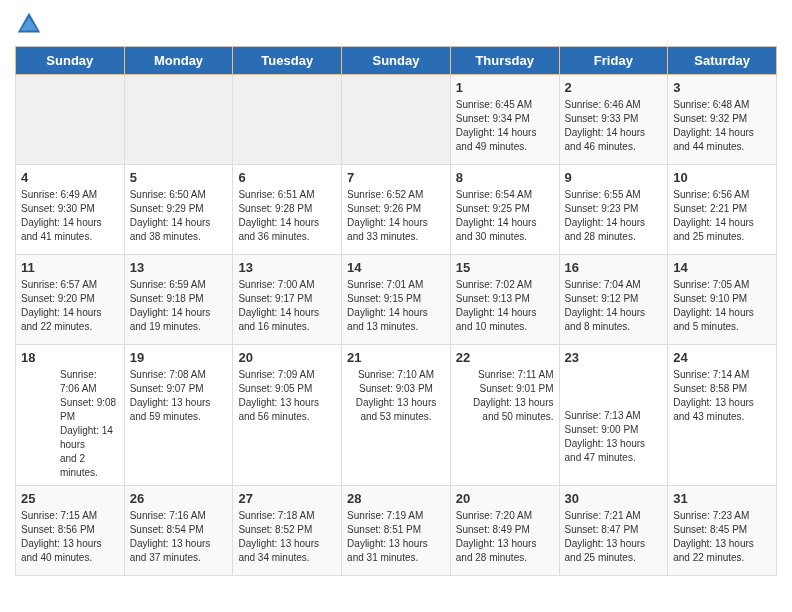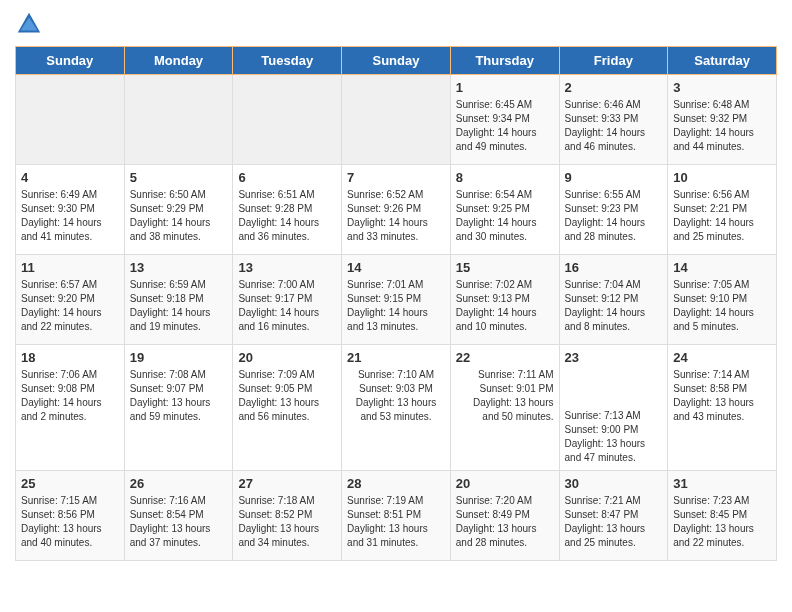--- a/index.html
+++ b/index.html
@@ -249,21 +249,21 @@
           <span class="day-num">14</span>
           <div class="day-info" style="white-space: pre-line;">Sunrise: 7:05 AM
 Sunset: 9:10 PM
 Daylight: 14 hours
 and 5 minutes.</div>
         </td>
       </tr>
       <tr>
         <td>
           <span class="day-num">18</span>
-          <div class="day-info" style="white-space: pre-line;">Sunrise: 7:06 AM
+          <div class="day-info" style="white-space: pre-line; margin-left: 39px;">Sunrise: 7:06 AM
 Sunset: 9:08 PM
 Daylight: 14 hours
 and 2 minutes.</div>
         </td>
         <td>
           <span class="day-num">19</span>
           <div class="day-info" style="white-space: pre-line;">Sunrise: 7:08 AM
 Sunset: 9:07 PM
 Daylight: 13 hours
 and 59 minutes.</div>

